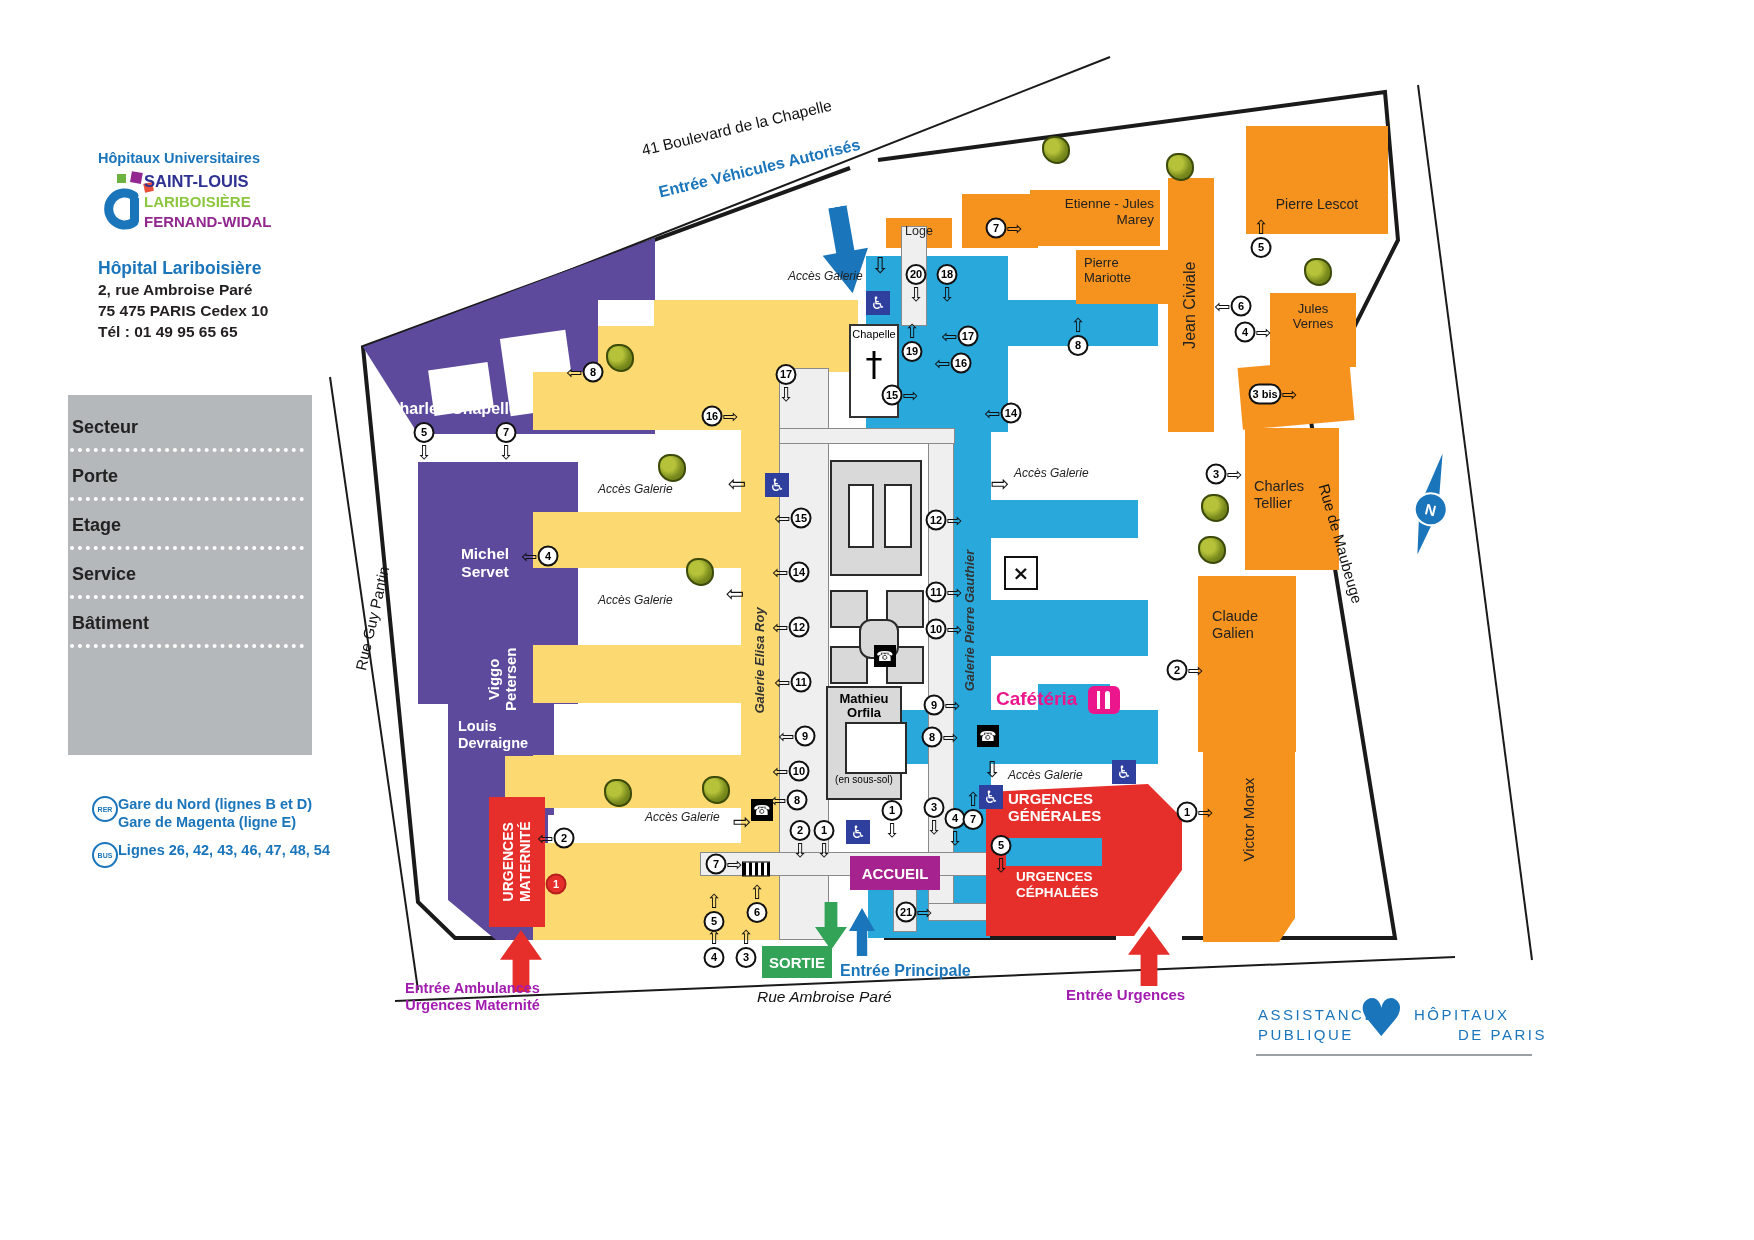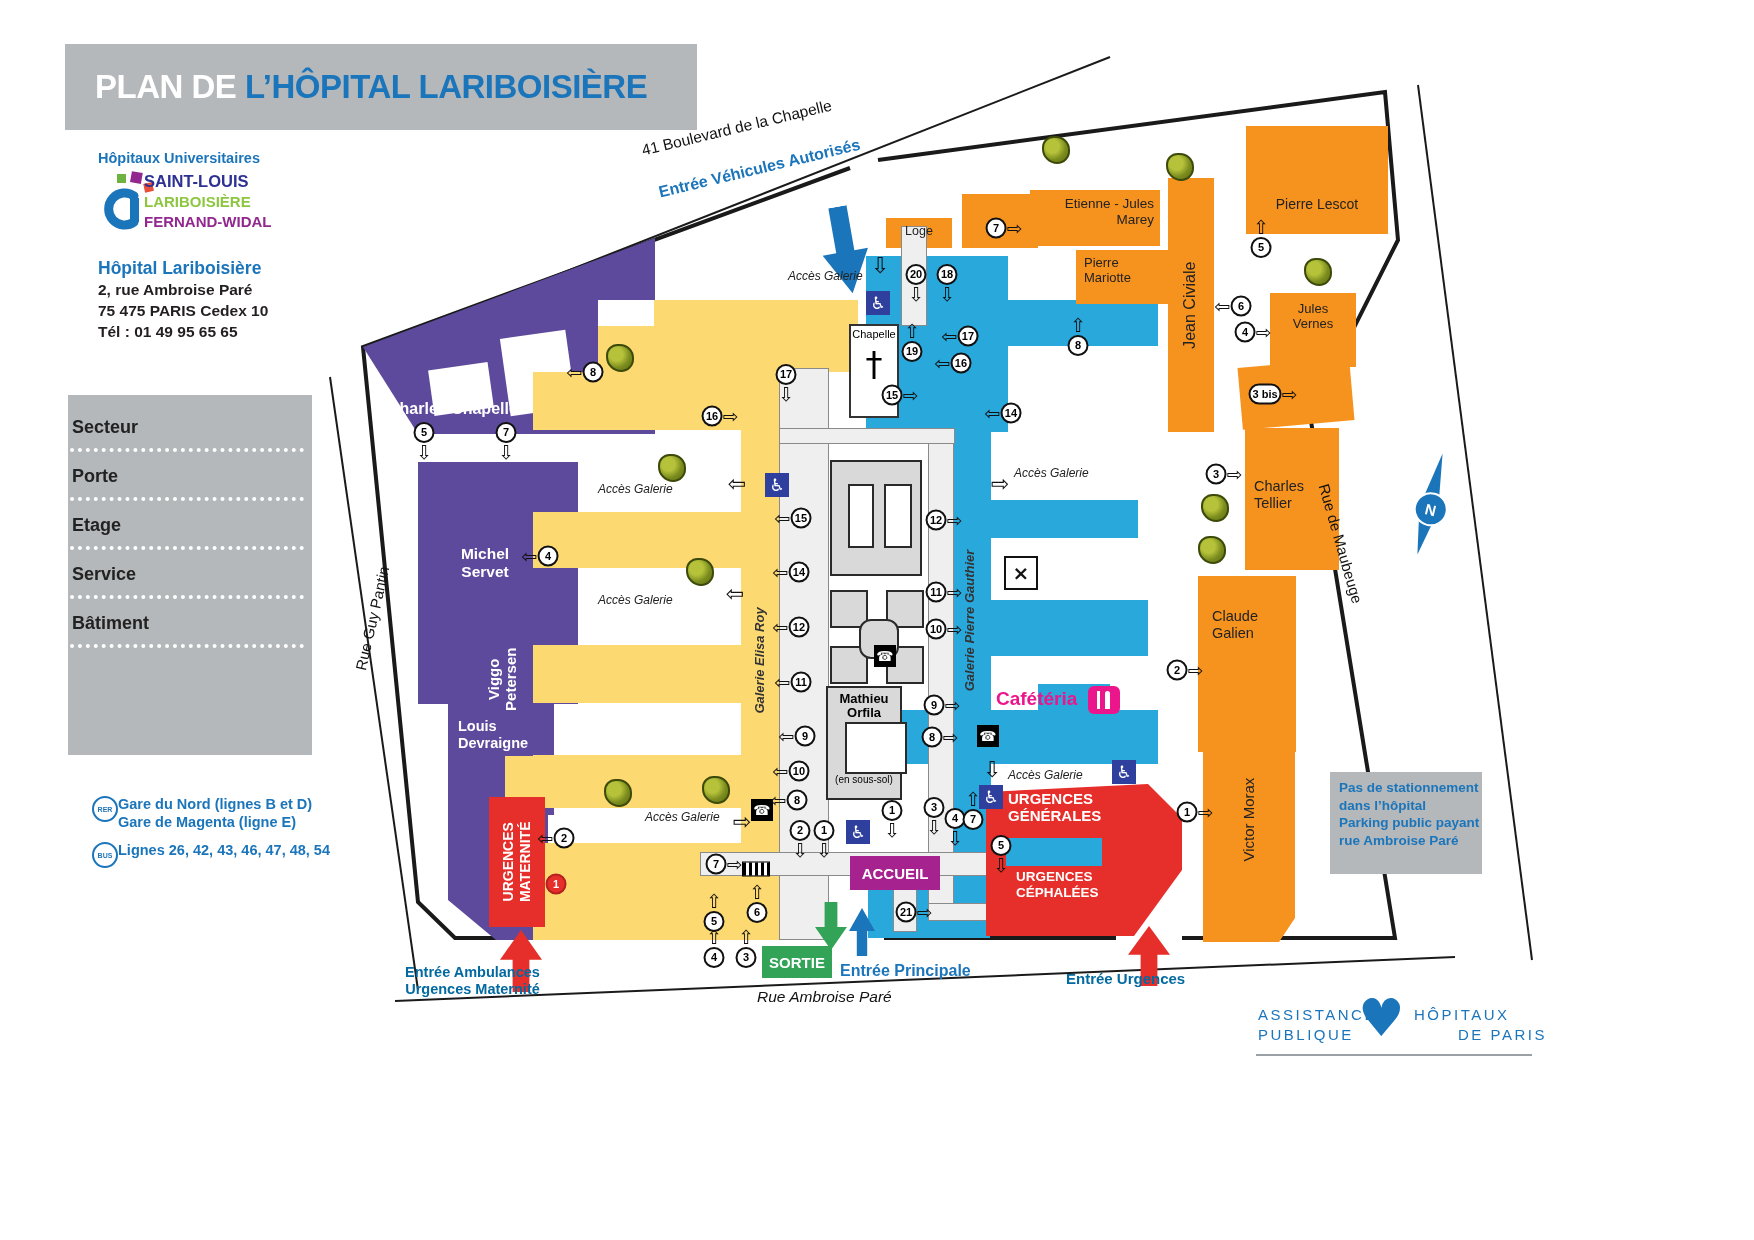--- a/index.html
+++ b/index.html
@@ -9,21 +9,21 @@
   .purple{background:#5e4a9c;}
   .yellow{background:#fdd971;}
   .blue{background:#29a8dc;}
   .orange{background:#f6921e;}
   .redz{background:#e62e2a;}
   .whitez{background:#fff;}
   .corr{background:#efefef;border:1px solid #8a8a8a;z-index:2;}
   .struct{background:#d9d9d9;border:2px solid #2a2a2a;z-index:2;}
   .lbl{position:absolute;color:#222;white-space:pre-line;z-index:5;line-height:1.15;}
   .w{color:#fff;} .b{font-weight:700;} .i{font-style:italic;} .ctr{text-align:center;}
-  .blu{color:#1b75bb;} .red{color:#0369a1;} .mag{color:#ec168c;}
+  .blu{color:#1b75bb;} .red{color:#a21caf;margin-top:16px;} .mag{color:#ec168c;}
   .vwrap{position:absolute;display:flex;align-items:center;justify-content:center;z-index:5;}
   .vwrap>span{transform:rotate(-90deg);white-space:pre-line;text-align:center;line-height:1.15;}
   svg.base{position:absolute;left:0;top:0;z-index:0;}
   
   .door{position:absolute;transform:translate(-50%,-50%);display:flex;align-items:center;z-index:6;}
   .door .g{font-family:"DejaVu Sans",sans-serif;font-size:19px;line-height:1;color:#111;}
   .door .c{min-width:21px;height:21px;padding:0 2px;background:#fff;border:2px solid #111;border-radius:12px;
            font-size:11px;font-weight:700;line-height:17px;text-align:center;color:#000;box-sizing:border-box;
            font-family:"Liberation Sans",sans-serif;}
   .d-up{flex-direction:column;} .d-down{flex-direction:column-reverse;}
@@ -72,25 +72,20 @@
     <polyline points="850,168 363,347 418,902 455,938 1395,938 1310,415 1398,240 1385,92 878,160" fill="none" stroke="#1a1a1a" stroke-width="4"></polyline>
     <line x1="430" y1="325" x2="1110" y2="57" stroke="#1a1a1a" stroke-width="2"></line>
     <line x1="330" y1="377" x2="418" y2="990" stroke="#1a1a1a" stroke-width="2"></line>
     <line x1="395" y1="1001" x2="1455" y2="957" stroke="#1a1a1a" stroke-width="2"></line>
     <line x1="1418" y1="85" x2="1532" y2="960" stroke="#1a1a1a" stroke-width="2"></line>
     <rect x="496" y="926" width="66" height="22" fill="#fff"></rect>
     <rect x="748" y="924" width="136" height="24" fill="#fff"></rect>
     <rect x="1116" y="924" width="66" height="24" fill="#fff"></rect>
   </svg>
 
-  <div class="abs" style="left:65px;top:44px;width:632px;height:86px;background:#b4b8bb;z-index:3;">
-    <div style="position:absolute;left:30px;top:24px;font-size:33px;font-weight:700;letter-spacing:-0.5px;">
-      <span class="w">PLAN DE </span><span class="blu">L’HÔPITAL LARIBOISIÈRE</span>
-    </div>
-  </div>
 
   <div class="lbl blu b" style="left:98px;top:150px;font-size:14.5px;">Hôpitaux Universitaires</div>
   <svg class="abs" style="left:100px;top:170px;z-index:3;" width="58" height="60">
     <path d="M34,26 A16,16 0 1 0 34,52" fill="none" stroke="#1b75bb" stroke-width="9" stroke-linecap="round"></path>
     <rect x="30" y="28" width="9" height="24" fill="#1b75bb"></rect>
     <rect x="17" y="4" width="9" height="9" fill="#6cb33f"></rect>
     <rect x="31" y="2" width="11" height="11" fill="#92278f" transform="rotate(10 36 7)"></rect>
     <rect x="44" y="13" width="9" height="9" fill="#e8503a" transform="rotate(-12 48 17)"></rect>
   </svg>
   <div class="lbl" style="left:144px;top:172px;font-size:16.5px;font-weight:700;color:#2e3192;">SAINT-LOUIS</div>
@@ -279,26 +274,20 @@
   <div class="bigarrow a-up" style="left:849px;top:908px;width:26px;height:48px;background:#1b75bb;"></div>
   <div class="lbl blu b" style="left:840px;top:962px;font-size:16px;">Entrée Principale</div>
 
   <div class="bigarrow a-up" style="left:1128px;top:926px;width:42px;height:60px;background:#e62e2a;"></div>
   <div class="lbl red b" style="left:1066px;top:970px;font-size:15px;">Entrée Urgences</div>
 
   <div class="bigarrow a-up" style="left:500px;top:930px;width:42px;height:62px;background:#e62e2a;"></div>
   <div class="lbl red b ctr" style="left:390px;top:964px;width:165px;font-size:14.5px;">Entrée Ambulances
 Urgences Maternité</div>
 
-  <div class="abs" style="left:1330px;top:772px;width:152px;height:102px;background:#b4b8bb;z-index:3;">
-    <div class="blu b" style="position:absolute;left:9px;top:7px;font-size:13.5px;white-space:pre-line;line-height:1.3;">Pas de stationnement
-dans l’hôpital
-Parking public payant
-rue Ambroise Paré</div>
-  </div>
 
   <div class="abs" style="left:1408px;top:452px;width:44px;height:104px;transform:rotate(14deg);z-index:4;">
     <div style="position:absolute;left:6px;top:0;width:32px;height:104px;background:#1b75bb;clip-path:polygon(50% 0,80% 55%,50% 100%,20% 55%);"></div>
     <div style="position:absolute;left:7px;top:40px;width:30px;height:30px;border-radius:50%;background:#1b75bb;border:2px solid #fff;color:#fff;font-weight:700;font-size:15px;display:flex;align-items:center;justify-content:center;">N</div>
   </div>
 
   <div class="lbl blu" style="left:1258px;top:1006px;font-size:15px;letter-spacing:2.5px;">ASSISTANCE</div>
   <div class="lbl blu" style="left:1258px;top:1026px;font-size:15px;letter-spacing:2.5px;">PUBLIQUE</div>
   <div class="heart" style="left:1358px;top:988px;font-size:52px;">♥</div>
   <div class="lbl blu" style="left:1414px;top:1006px;font-size:15px;letter-spacing:2.5px;">HÔPITAUX</div>

